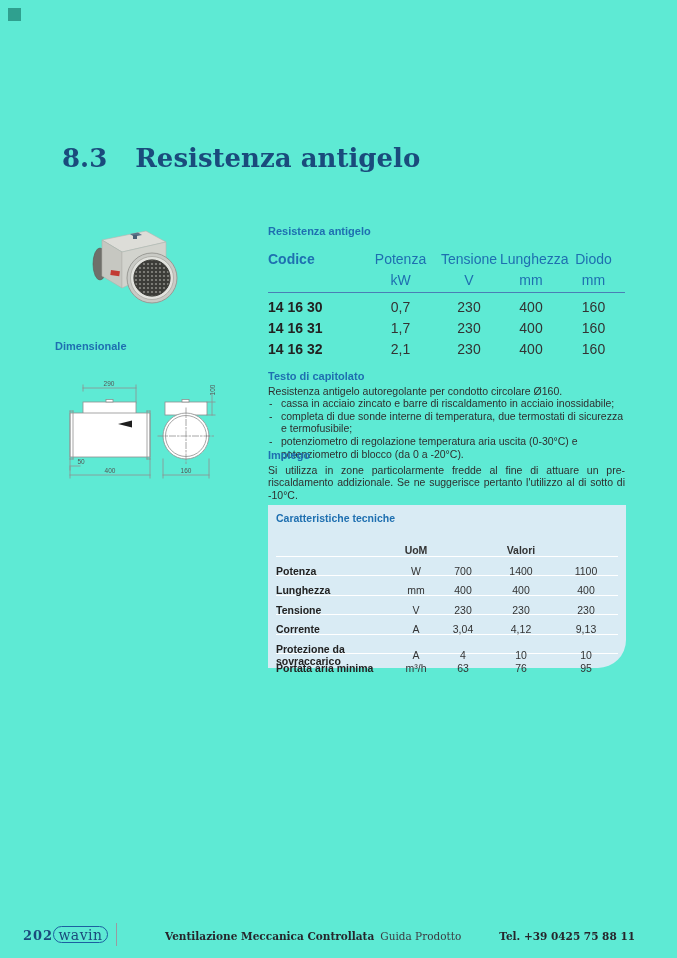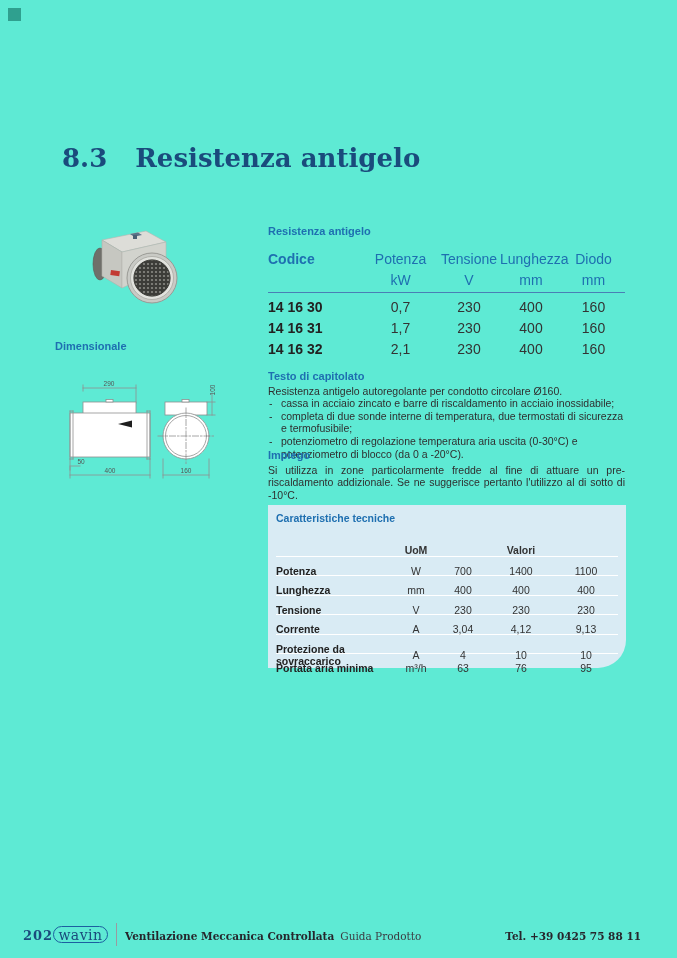--- a/index.html
+++ b/index.html
@@ -63,23 +63,23 @@
   
   .footer-pagenum { position: absolute; left: 23px; top: 928px; font-size: 13px; font-weight: bold;
     color: #1a4b7c; letter-spacing: 1px; font-family: "DejaVu Serif", serif; }
   .footer-logo { position: absolute; left: 53px; top: 926px; width: 55px; height: 17px;
     border: 1.7px solid #1c5fa0; border-radius: 9px; display: flex; align-items: center; justify-content: center;
     font-size: 14px; font-weight: normal; color: #1a4b7c; letter-spacing: 0.5px;
     font-family: "DejaVu Serif", serif; }
   .footer-divider { position: absolute; left: 116px; top: 923px; width: 1px; height: 23px; background: #9a9aa0; }
   .footer-series { position: absolute; left: 125px; top: 930px; font-size: 10.5px; color: #26262c;
     font-family: "DejaVu Serif", serif; white-space: nowrap; }
-  .footer-series .bold { font-weight: bold; margin-right: 6px; }
+  .footer-series .bold { font-weight: bold; margin-right: 6px; margin-left: 40px; }
   .footer-series .reg { font-weight: normal; color: #3c3c42; }
-  .footer-phone { position: absolute; right: 36px; top: 930px; font-size: 10.5px; font-weight: bold;
+  .footer-phone { position: absolute; right: 42px; top: 930px; font-size: 10.5px; font-weight: bold;
     color: #26262c; font-family: "DejaVu Serif", serif; white-space: nowrap; }
 </style>
 </head>
 <body>
 
 <div class="page">
 
   <div class="corner-tab"></div>
 
   <div class="title-row">

